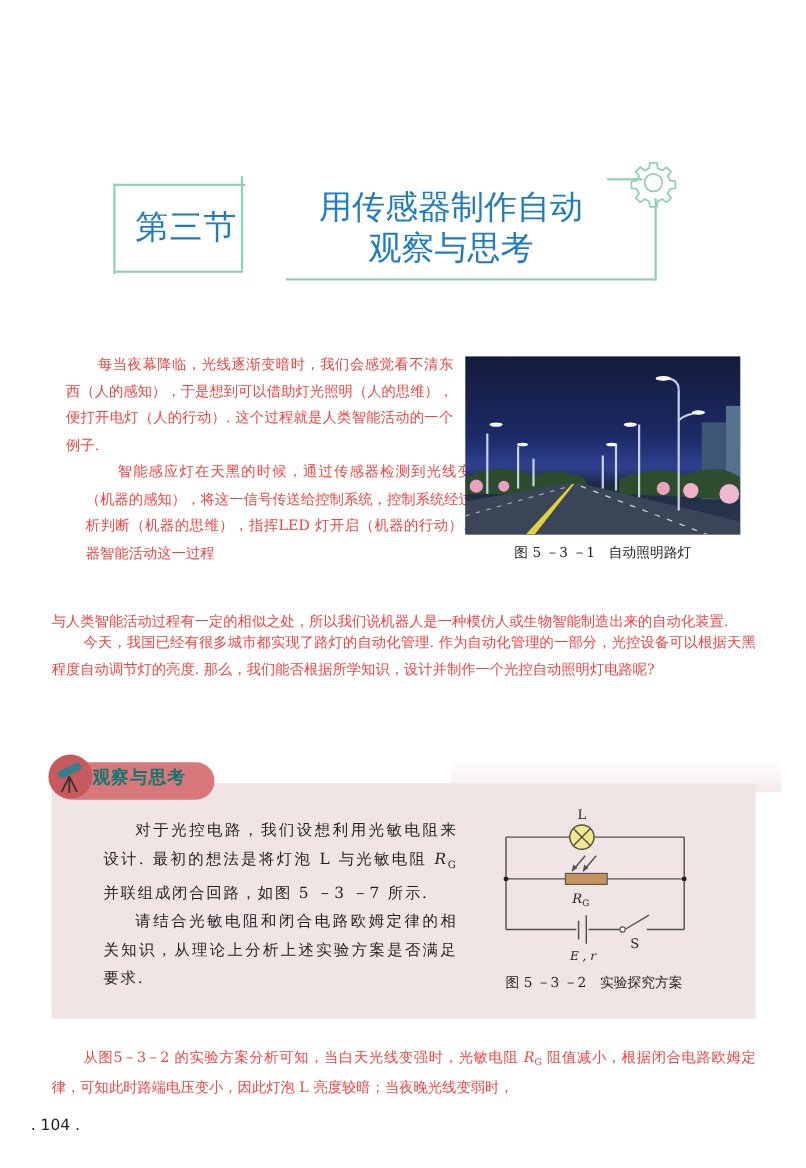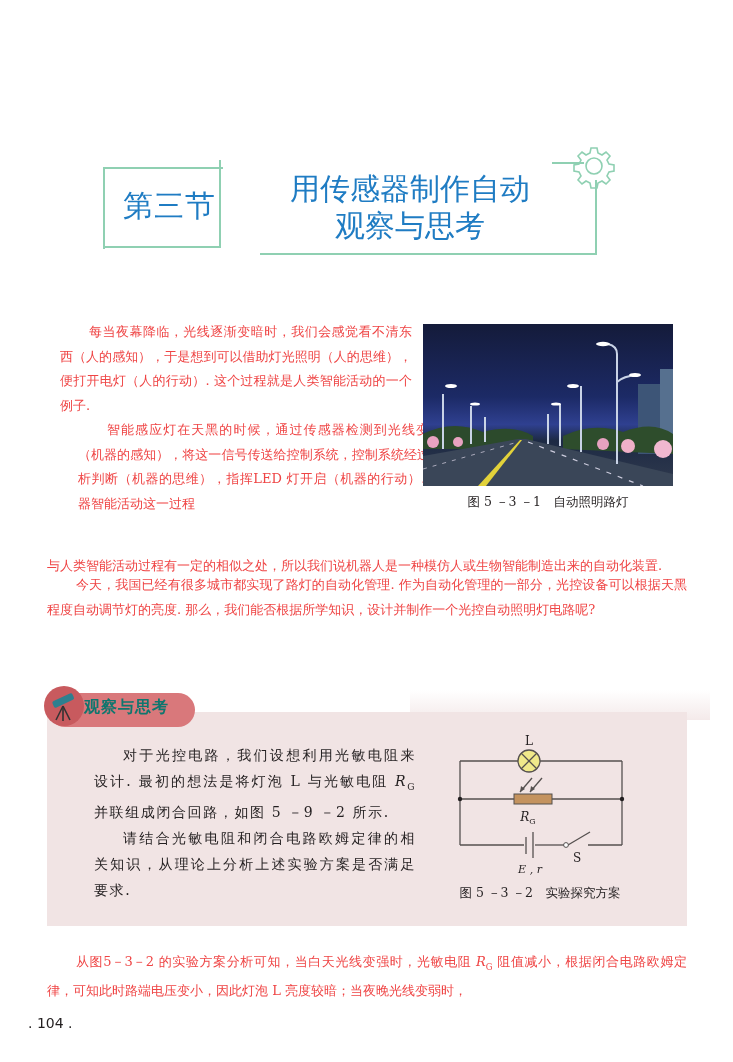--- a/index.html
+++ b/index.html
@@ -162,21 +162,21 @@
   <svg width="40" height="40" viewBox="0 0 40 40">
     <rect x="8" y="11" width="22" height="7" rx="2" transform="rotate(-25 19 14)" fill="#2f7f8f"></rect>
     <line x1="19" y1="20" x2="12" y2="34" stroke="#333" stroke-width="1.6"></line>
     <line x1="19" y1="20" x2="19" y2="35" stroke="#333" stroke-width="1.6"></line>
     <line x1="19" y1="20" x2="26" y2="34" stroke="#333" stroke-width="1.6"></line>
   </svg>
 </div>
 <div class="abs obs-tag-label">观察与思考</div>
 
 <div class="abs obs-text">
-  <div class="indent"><span>对于光控电路，我们设想利用光敏电阻来设计. 最初的想法是将灯泡 L 与光敏电阻 </span><i class="var">R</i><sub>G</sub><span>并联组成闭合回路，如图 5 －9 －2 所示.</span></div>
+  <div class="indent"><span>对于光控电路，我们设想利用光敏电阻来设计. 最初的想法是将灯泡 L 与光敏电阻 </span><i class="var">R</i><sub>G</sub><span>并联组成闭合回路，如图 5 －3 －7 所示.</span></div>
   <div class="indent">请结合光敏电阻和闭合电路欧姆定律的相关知识，从理论上分析上述实验方案是否满足要求.</div>
 </div>
 
 <svg class="abs circuit" viewBox="0 0 200 150">
   <g stroke="#55504f" stroke-width="1.3" fill="none">
 
     <line x1="20" y1="33" x2="78" y2="33"></line>
     <line x1="100" y1="33" x2="182" y2="33"></line>
     <line x1="20" y1="33" x2="20" y2="117"></line>
     <line x1="182" y1="33" x2="182" y2="117"></line>

